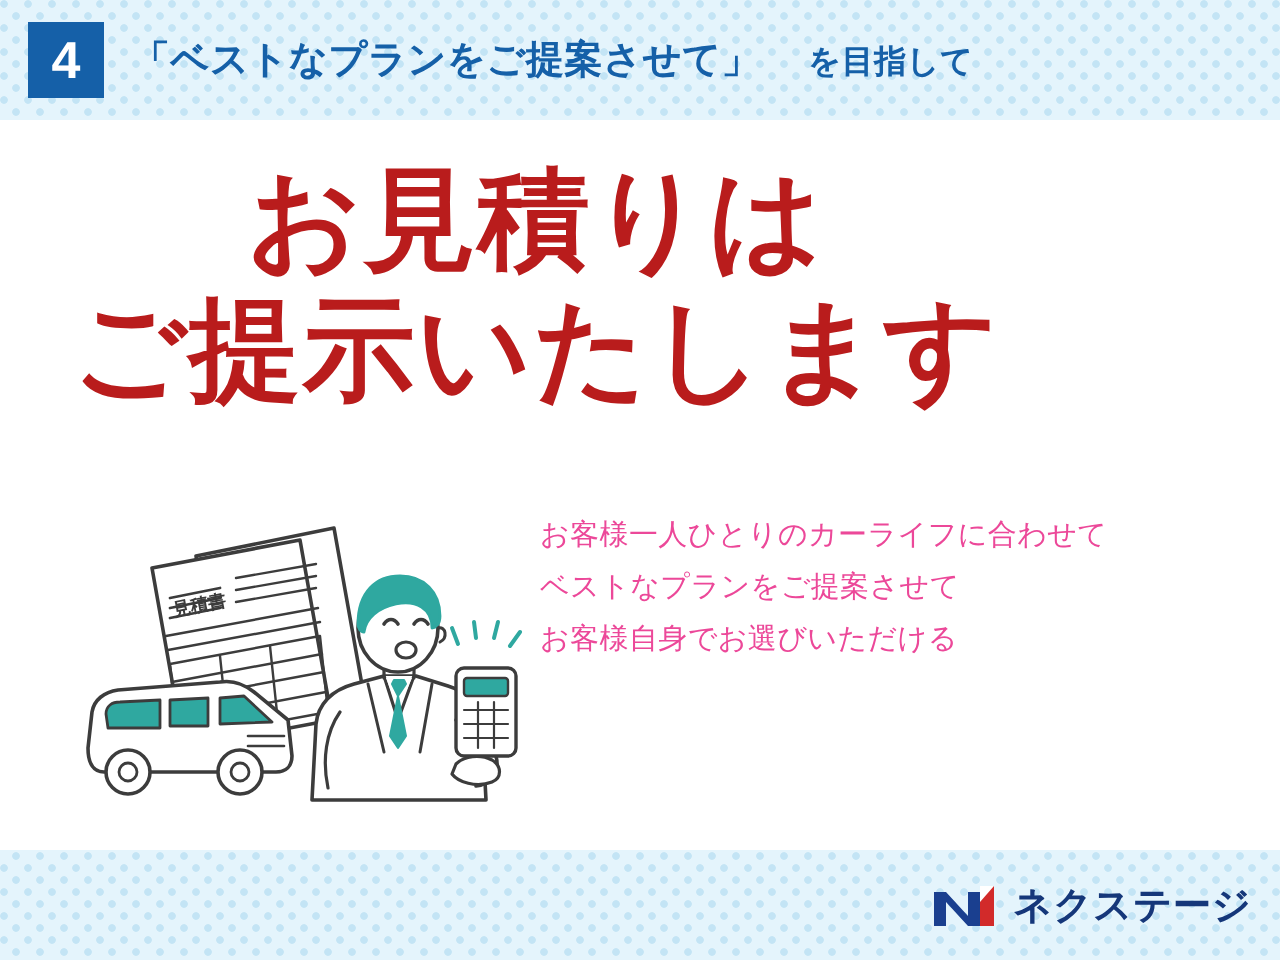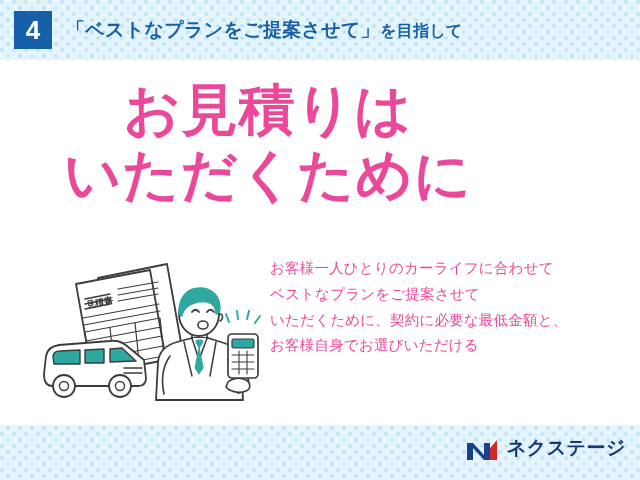--- a/index.html
+++ b/index.html
@@ -53,40 +53,41 @@
   #header-title {
     margin-left: 14px;
     color: #1560a8;
     font-weight: bold;
     font-size: 19px;
     letter-spacing: 0.3px;
     white-space: nowrap;
   }
   #header-title .small {
     font-size: 16px;
+    margin-left: 24px;
   }
 
   
   #panel {
     position: absolute;
     left: 0;
     top: 60px;
     width: 640px;
     height: 365px;
     background: #ffffff;
   }
 
   
   #headline {
     position: absolute;
     left: 0;
     top: 20px;
     width: 536px;
     text-align: center;
-    color: #ec4899;
+    color: #b91c1c;
     font-weight: bold;
     line-height: 1.06;
     letter-spacing: 1px;
   }
   #headline .line1 {
     display: block;
     font-size: 56px;
   }
   #headline .line2 {
     display: block;
@@ -118,20 +119,21 @@
     width: 240px;
     height: 165px;
   }
 
   
   #footer {
     position: absolute;
     right: 14px;
     bottom: 12px;
     display: flex;
+    align-items: center;
     height: 30px;
   }
   #logo-mark {
     width: 34px;
     height: 24px;
     flex: none;
   }
   #logo-text {
     margin-left: 7px;
     color: #15377a;
@@ -150,27 +152,26 @@
     <div id="step-badge">4</div>
     <div id="header-title">
       <span>「ベストなプランをご提案させて」</span><span class="small">を目指して</span>
     </div>
   </div>
 
   <div id="panel">
 
     <div id="headline">
       <span class="line1">お見積りは</span>
-      <span class="line2">いただくために</span>
+      <span class="line2">ご提示いたします</span>
     </div>
 
     <div id="body-copy">
       <span>お客様一人ひとりのカーライフに合わせて</span>
       <span>ベストなプランをご提案させて</span>
-      <span>いただくために、契約に必要な最低金額と、</span>
       <span>お客様自身でお選びいただける</span>
     </div>
 
     <div id="illustration">
       <svg width="240" height="165" viewBox="0 0 240 165">
         <g fill="none" stroke="#3c3c3c" stroke-width="1.8" stroke-linecap="round" stroke-linejoin="round">
 
           <polygon points="66,22 135,8 150,92 80,106" fill="#ffffff" stroke="#3c3c3c"></polygon>
 
           <polygon points="44,28 118,14 134,104 60,118" fill="#ffffff" stroke="#3c3c3c"></polygon>

